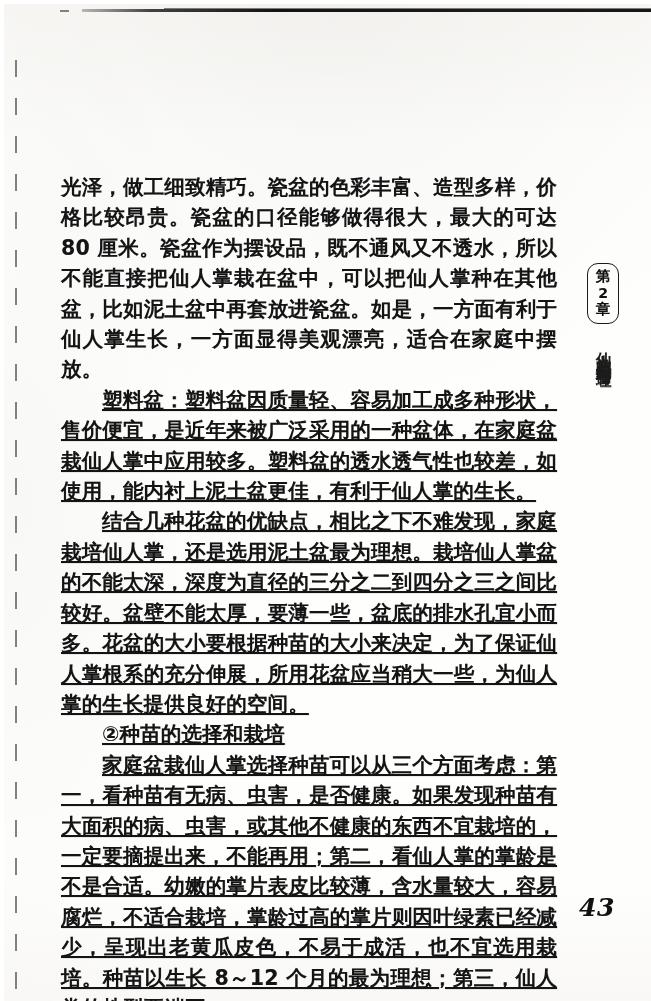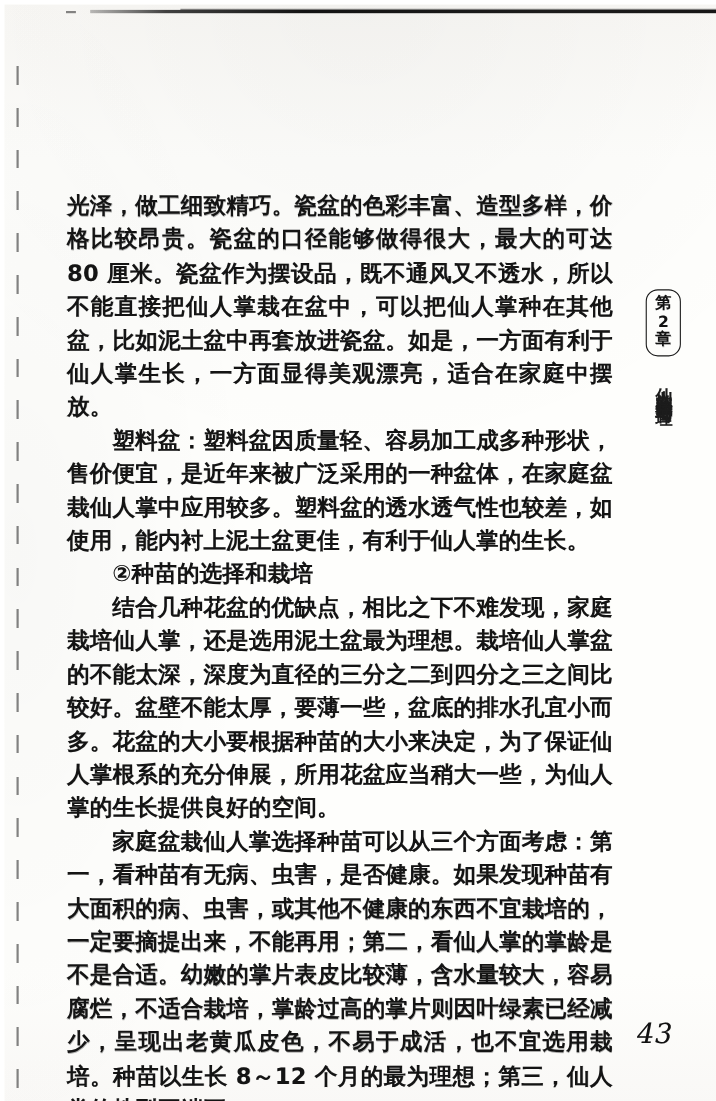--- a/index.html
+++ b/index.html
@@ -97,20 +97,21 @@
     line-height: 30.4px;
     color: #141414;
     text-align: justify;
     text-align-last: left;
     letter-spacing: 0.15px;
     font-weight: 600;
     text-justify: inter-character;
   }
   .para.indent {
     text-indent: 2em;
+    text-decoration: underline;
   }
   .para + .para {
     margin-top: 0;
   }
 
   
   #text-block, #chapter-tab, #page-number {
     text-shadow: 0.35px 0.25px 0 rgba(0,0,0,0.30);
   }
 
@@ -157,45 +158,45 @@
     letter-spacing: 2.5px;
     writing-mode: vertical-rl;
     text-orientation: upright;
     font-family: "DejaVu Sans", "Liberation Sans", sans-serif;
   }
 
   
   #page-number {
     position: absolute;
     left: 575px;
-    top: 921px;
+    top: 889px;
     font-family: "DejaVu Serif", "Liberation Serif", serif;
     font-size: 25px;
-    font-weight: 400;
+    font-weight: 700;
     font-style: italic;
     color: #111111;
     letter-spacing: 0.5px;
   }
 </style>
 </head>
 <body>
 
 <div id="page">
 
   <div id="paper-tint"></div>
   <div id="scan-edge-top"></div>
   <div id="scan-edge-top-thin"></div>
   <div id="scan-mark-topleft"></div>
   <div id="binding-dashes"></div>
 
   <div id="text-block">
     <p class="para">光泽，做工细致精巧。瓷盆的色彩丰富、造型多样，价格比较昂贵。瓷盆的口径能够做得很大，最大的可达 80 厘米。瓷盆作为摆设品，既不通风又不透水，所以不能直接把仙人掌栽在盆中，可以把仙人掌种在其他盆，比如泥土盆中再套放进瓷盆。如是，一方面有利于仙人掌生长，一方面显得美观漂亮，适合在家庭中摆放。</p>
     <p class="para indent">塑料盆：塑料盆因质量轻、容易加工成多种形状，售价便宜，是近年来被广泛采用的一种盆体，在家庭盆栽仙人掌中应用较多。塑料盆的透水透气性也较差，如使用，能内衬上泥土盆更佳，有利于仙人掌的生长。</p>
+    <p class="para indent">结合几种花盆的优缺点，相比之下不难发现，家庭栽培仙人掌，还是选用泥土盆最为理想。栽培仙人掌盆的不能太深，深度为直径的三分之二到四分之三之间比较好。盆壁不能太厚，要薄一些，盆底的排水孔宜小而多。花盆的大小要根据种苗的大小来决定，为了保证仙人掌根系的充分伸展，所用花盆应当稍大一些，为仙人掌的生长提供良好的空间。</p>
     <p class="para indent">②种苗的选择和栽培</p>
-    <p class="para indent">结合几种花盆的优缺点，相比之下不难发现，家庭栽培仙人掌，还是选用泥土盆最为理想。栽培仙人掌盆的不能太深，深度为直径的三分之二到四分之三之间比较好。盆壁不能太厚，要薄一些，盆底的排水孔宜小而多。花盆的大小要根据种苗的大小来决定，为了保证仙人掌根系的充分伸展，所用花盆应当稍大一些，为仙人掌的生长提供良好的空间。</p>
     <p class="para indent">家庭盆栽仙人掌选择种苗可以从三个方面考虑：第一，看种苗有无病、虫害，是否健康。如果发现种苗有大面积的病、虫害，或其他不健康的东西不宜栽培的，一定要摘提出来，不能再用；第二，看仙人掌的掌龄是不是合适。幼嫩的掌片表皮比较薄，含水量较大，容易腐烂，不适合栽培，掌龄过高的掌片则因叶绿素已经减少，呈现出老黄瓜皮色，不易于成活，也不宜选用栽培。种苗以生长 8～12 个月的最为理想；第三，仙人掌的株型要端正</p>
   </div>
 
   <div id="chapter-tab">
     <div id="chapter-badge">
       <span class="glyph">第</span>
       <span class="glyph num">2</span>
       <span class="glyph">章</span>
     </div>
     <div id="chapter-vtext">仙人掌的栽培与管理</div>

